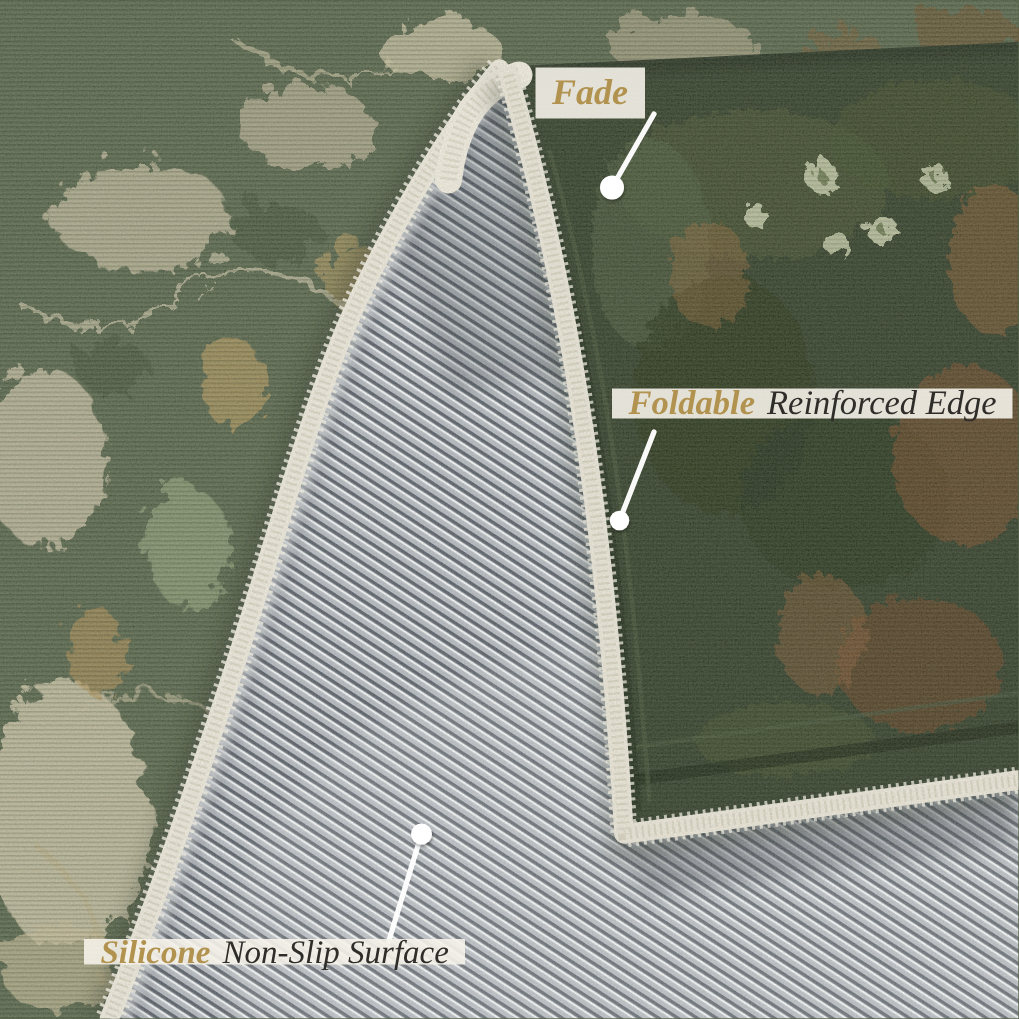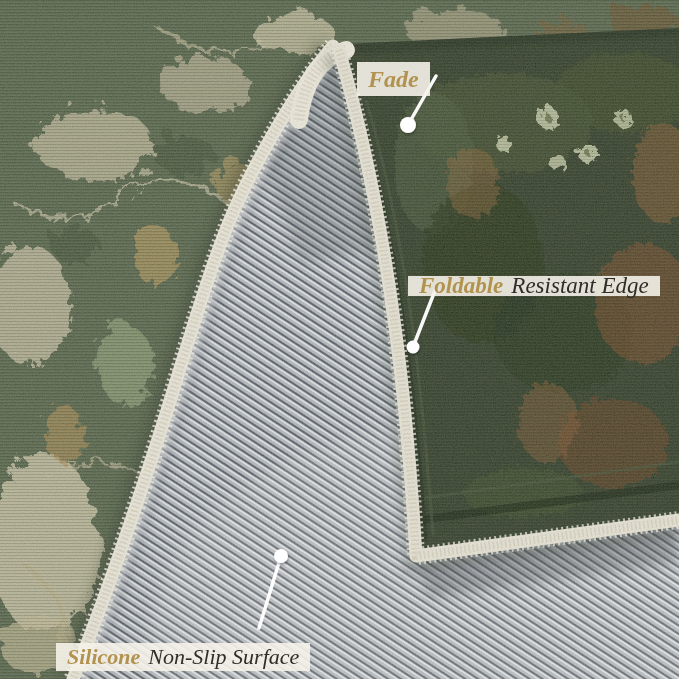--- a/index.html
+++ b/index.html
@@ -5,27 +5,27 @@
   html,body{margin:0;padding:0;background:#ffffff;}
   .stage{
     position:relative;width:679px;height:679px;overflow:hidden;
     font-family:"Liberation Serif", serif;
   }
   .stage svg{position:absolute;left:0;top:0;z-index:0;display:block;}
   .callout{
     position:absolute;z-index:2;display:flex;align-items:center;
     background:rgba(245,242,233,0.90);
     padding:0 11px;white-space:nowrap;
-    font-style:italic;color:#2f2d29;margin-top:17px;
+    font-style:italic;color:#2f2d29;
   }
   .callout .kw{color:#b2924f;font-weight:bold;}
   .callout .rest{margin-left:8px;}
   .c1{left:357px;top:45px;height:34px;font-size:24px;}
   .c2{left:408px;top:259px;height:20px;font-size:23px;}
-  .c3{left:56px;top:626px;height:28px;font-size:22px;}
+  .c3{left:56px;top:626px;height:17px;font-size:22px;}
 </style>
 </head>
 <body>
 
 <div class="stage">
 
 <svg width="679" height="679" viewBox="0 0 679 679">
   <defs>
     <pattern id="twill" width="7" height="7" patternUnits="userSpaceOnUse" patternTransform="rotate(33)">
       <rect width="7" height="7" fill="#b4b8bf"></rect>
@@ -172,20 +172,20 @@
     <circle cx="413" cy="347" r="6.5"></circle>
     <circle cx="281" cy="556" r="7"></circle>
   </g>
 </svg>
 
   <div class="callout c1">
     <span class="kw">Fade</span>
   </div>
   <div class="callout c2">
     <span class="kw">Foldable</span>
-    <span class="rest">Resistant Edge</span>
+    <span class="rest">Reinforced Edge</span>
   </div>
   <div class="callout c3">
     <span class="kw">Silicone</span>
     <span class="rest">Non-Slip Surface</span>
   </div>
 
 </div>
 
 </body></html>

